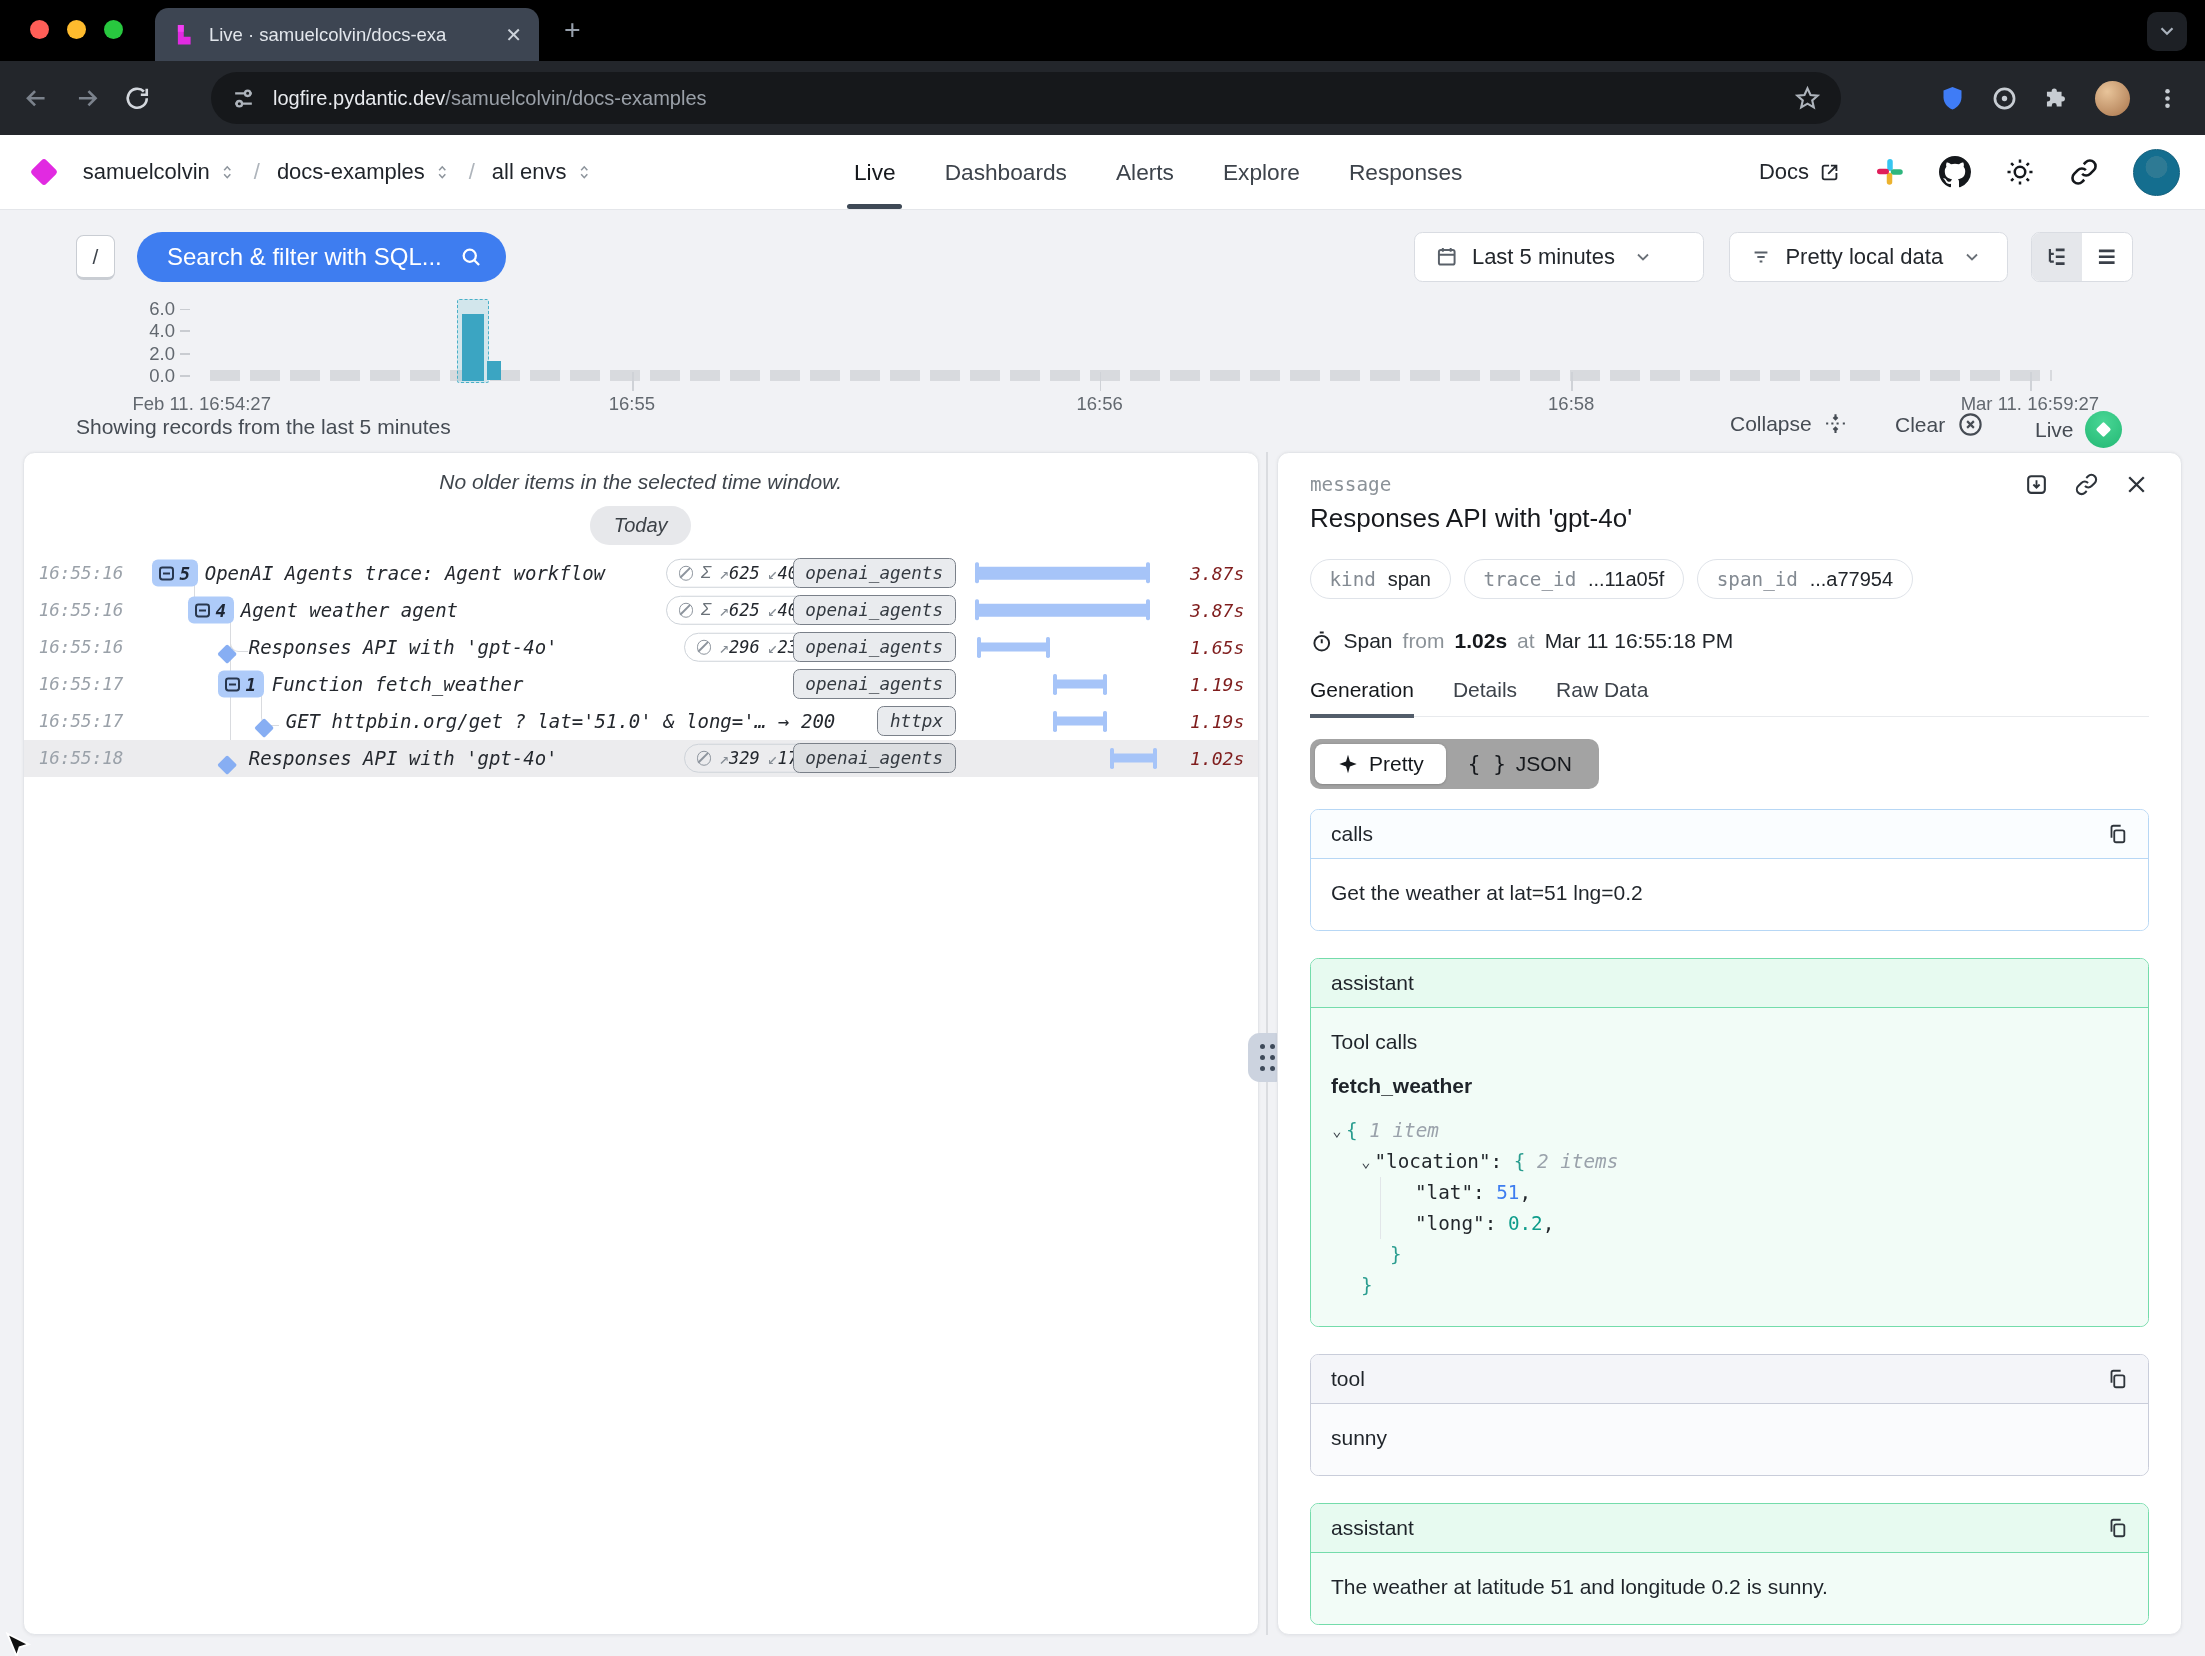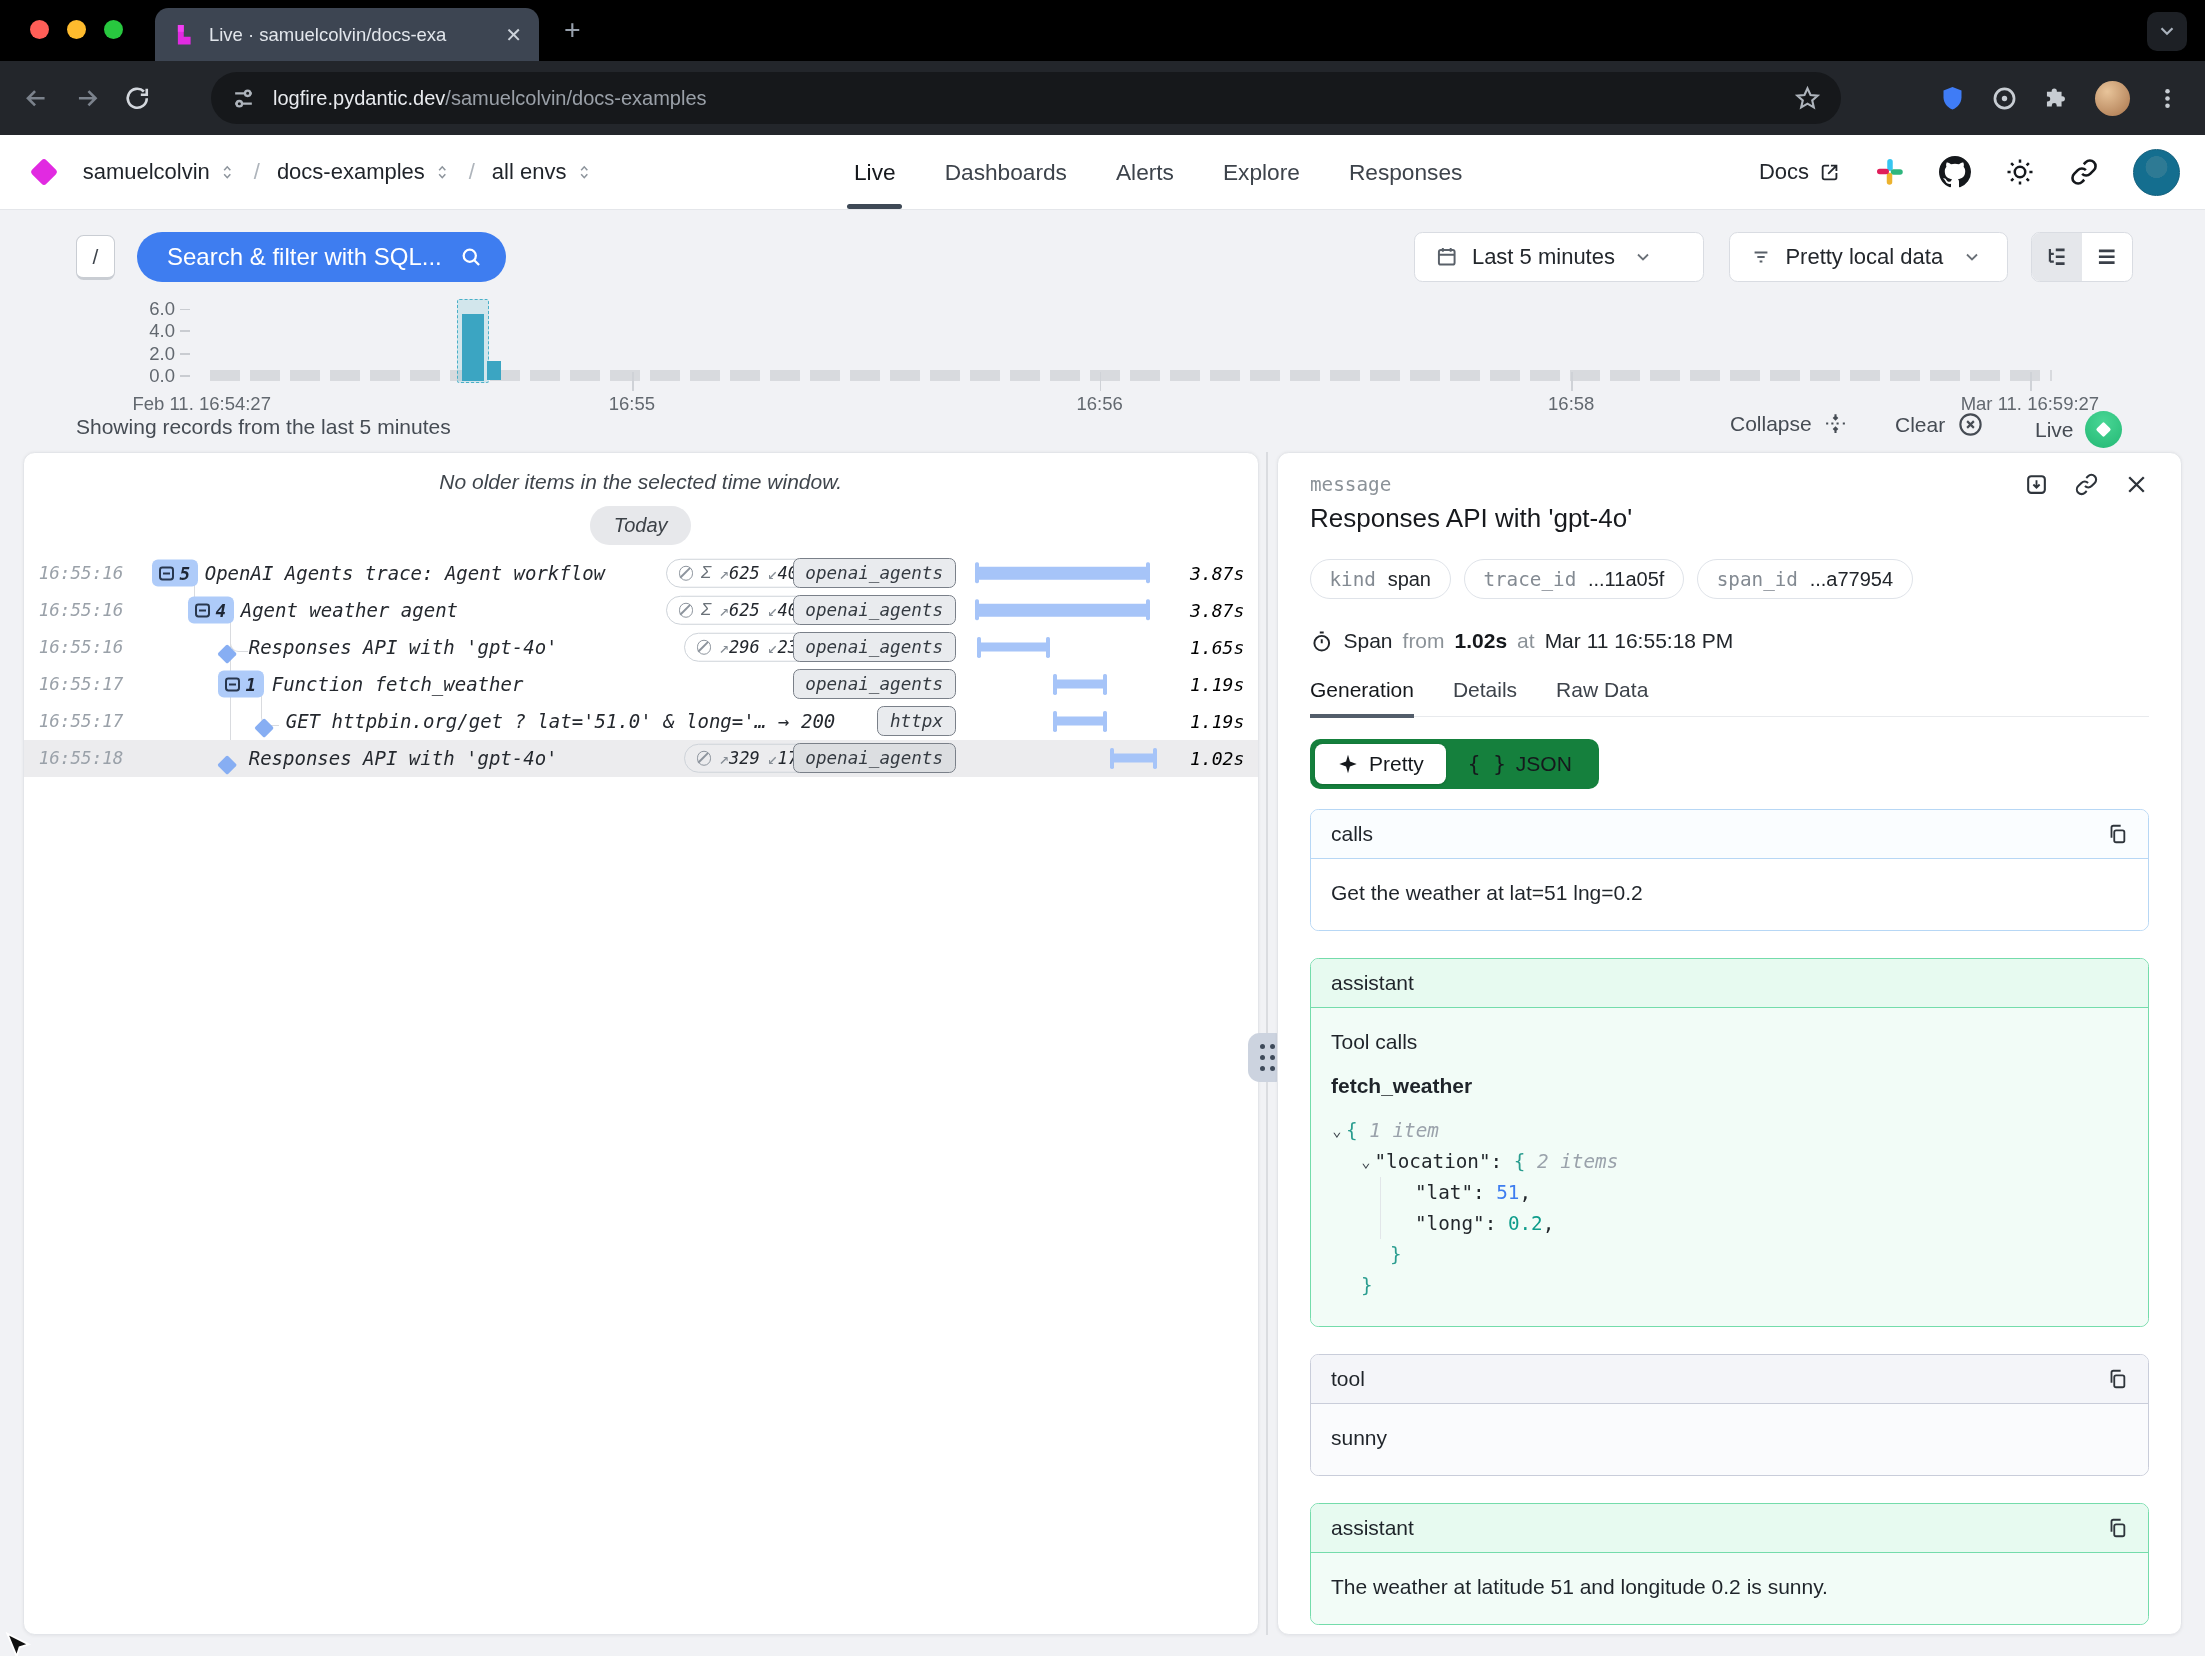--- a/index.html
+++ b/index.html
@@ -103,39 +103,39 @@
   .tok::after { content:''; position:absolute; left:-1.7px; top:5px; width:14.3px; height:1.7px; background:#8d949d; transform:rotate(-45deg); }
   .chip .sig { color:#6a7178; font-family:"Liberation Sans",sans-serif; font-size:17px; }
   .chip .arr { color:#878e96; }
   .rtag { right:302px; height:30px; border:1.7px solid #7a8089; background:#e9ebee; border-radius:6.7px; display:flex; align-items:center; padding:0 11.7px; font-family:"DejaVu Sans Mono",monospace; font-size:17.6px; color:#343a41; }
   .selected .rtag { background:#dcdee1; }
   .rtrack { position:absolute; left:951px; width:277px; top:0; height:37px; }
   .rbar { position:absolute; top:50%; transform:translateY(-50%); height:9.2px; background:#a6c4f8; border-radius:1.7px; }
   .rbar.thick { height:12.6px; }
   .rbar::before,.rbar::after { content:''; position:absolute; width:4.2px; height:21px; background:#a6c4f8; top:50%; transform:translateY(-50%); border-radius:1.7px; }
   .rbar::before { left:-0.8px; } .rbar::after { right:-0.8px; }
-  .rdur { right:13.4px; font-size:18px; color:#000000; font-family:"DejaVu Sans Mono",monospace; }
+  .rdur { right:13.4px; font-size:18px; color:#7f1d1d; font-family:"DejaVu Sans Mono",monospace; }
   .conn { position:absolute; border-left:1.7px solid #d9dbdf; border-bottom:1.7px solid #d9dbdf; border-bottom-left-radius:8.4px; }
   .rarrow { margin:0 11.7px; } .rstatus { }
 
   
   .dp-top { margin-top:18.5px; display:flex; justify-content:space-between; align-items:center; }
   .dp-kind { font-family:"DejaVu Sans Mono",monospace; font-size:19.3px; color:#8b9298; }
   .dp-icons { display:flex; gap:25px; color:#2e343b; }
   .dp-title { margin-top:6.7px; font-size:26px; font-weight:500; color:#17191d; }
   .chiprow { margin-top:25px; display:flex; gap:13.4px; }
   .idchip { border:1.7px solid #dfe3e9; border-radius:838px; padding:7.6px 18.5px; display:flex; gap:11.7px; align-items:center; }
   .idchip .k { font-family:"DejaVu Sans Mono",monospace; font-size:19.3px; color:#838a92; }
   .idchip .v { font-size:20px; color:#22262b; font-weight:500; }
   .timing { margin-top:30px; display:flex; align-items:center; gap:10px; font-size:21px; color:#22262b; }
   .timing .dim { color:#8b9298; } .timing .dur { font-weight:700; color:#15181c; }
   .dp-tabs { margin-top:25px; display:flex; gap:39px; border-bottom:1.7px solid #e8eaed; }
   .dp-tab { padding-bottom:11.7px; font-size:21px; color:#3d434b; }
   .dp-tab.active { color:#15181c; border-bottom:4.2px solid #535d6a; margin-bottom:-2.5px; }
-  .toggle { margin-top:22px; display:inline-flex; background:#15803d; border-radius:10px; padding:5px; }
+  .toggle { margin-top:22px; display:inline-flex; background:#a3a3a3; border-radius:10px; padding:5px; }
   .tseg { display:flex; align-items:center; gap:10px; padding:8.4px 22px; border-radius:7.6px; font-size:21px; color:#15181c; }
   .tseg.on { background:#fff; box-shadow:0 0.8px 2.5px rgba(0,0,0,.18); }
   .tseg .br { font-family:"DejaVu Sans Mono",monospace; }
   .cards { margin-top:20px; display:flex; flex-direction:column; gap:27px; }
   .card { border-radius:8.4px; border:1.7px solid; overflow:hidden; }
   .card-header { display:flex; justify-content:space-between; align-items:center; padding:10px 20px; height:49px; font-size:21px; color:#1f242a; border-bottom:1.7px solid; }
   .card-body { padding:22px 20px 25px; font-size:21px; color:#1f242a; }
   .card.user { border-color:#b7d7f5; } .card.user .card-header { background:#fafdff; border-color:#b7d7f5; } .card.user .card-body { background:#fff; }
   .card.assistant { border-color:#74dcab; } .card.assistant .card-header { background:#e7faf0; border-color:#74dcab; } .card.assistant .card-body { background:#f2fcf7; }
   .card.tool { border-color:#c9cdda; } .card.tool .card-header { background:#f4f5f9; border-color:#c9cdda; } .card.tool .card-body { background:#fafbfd; }

